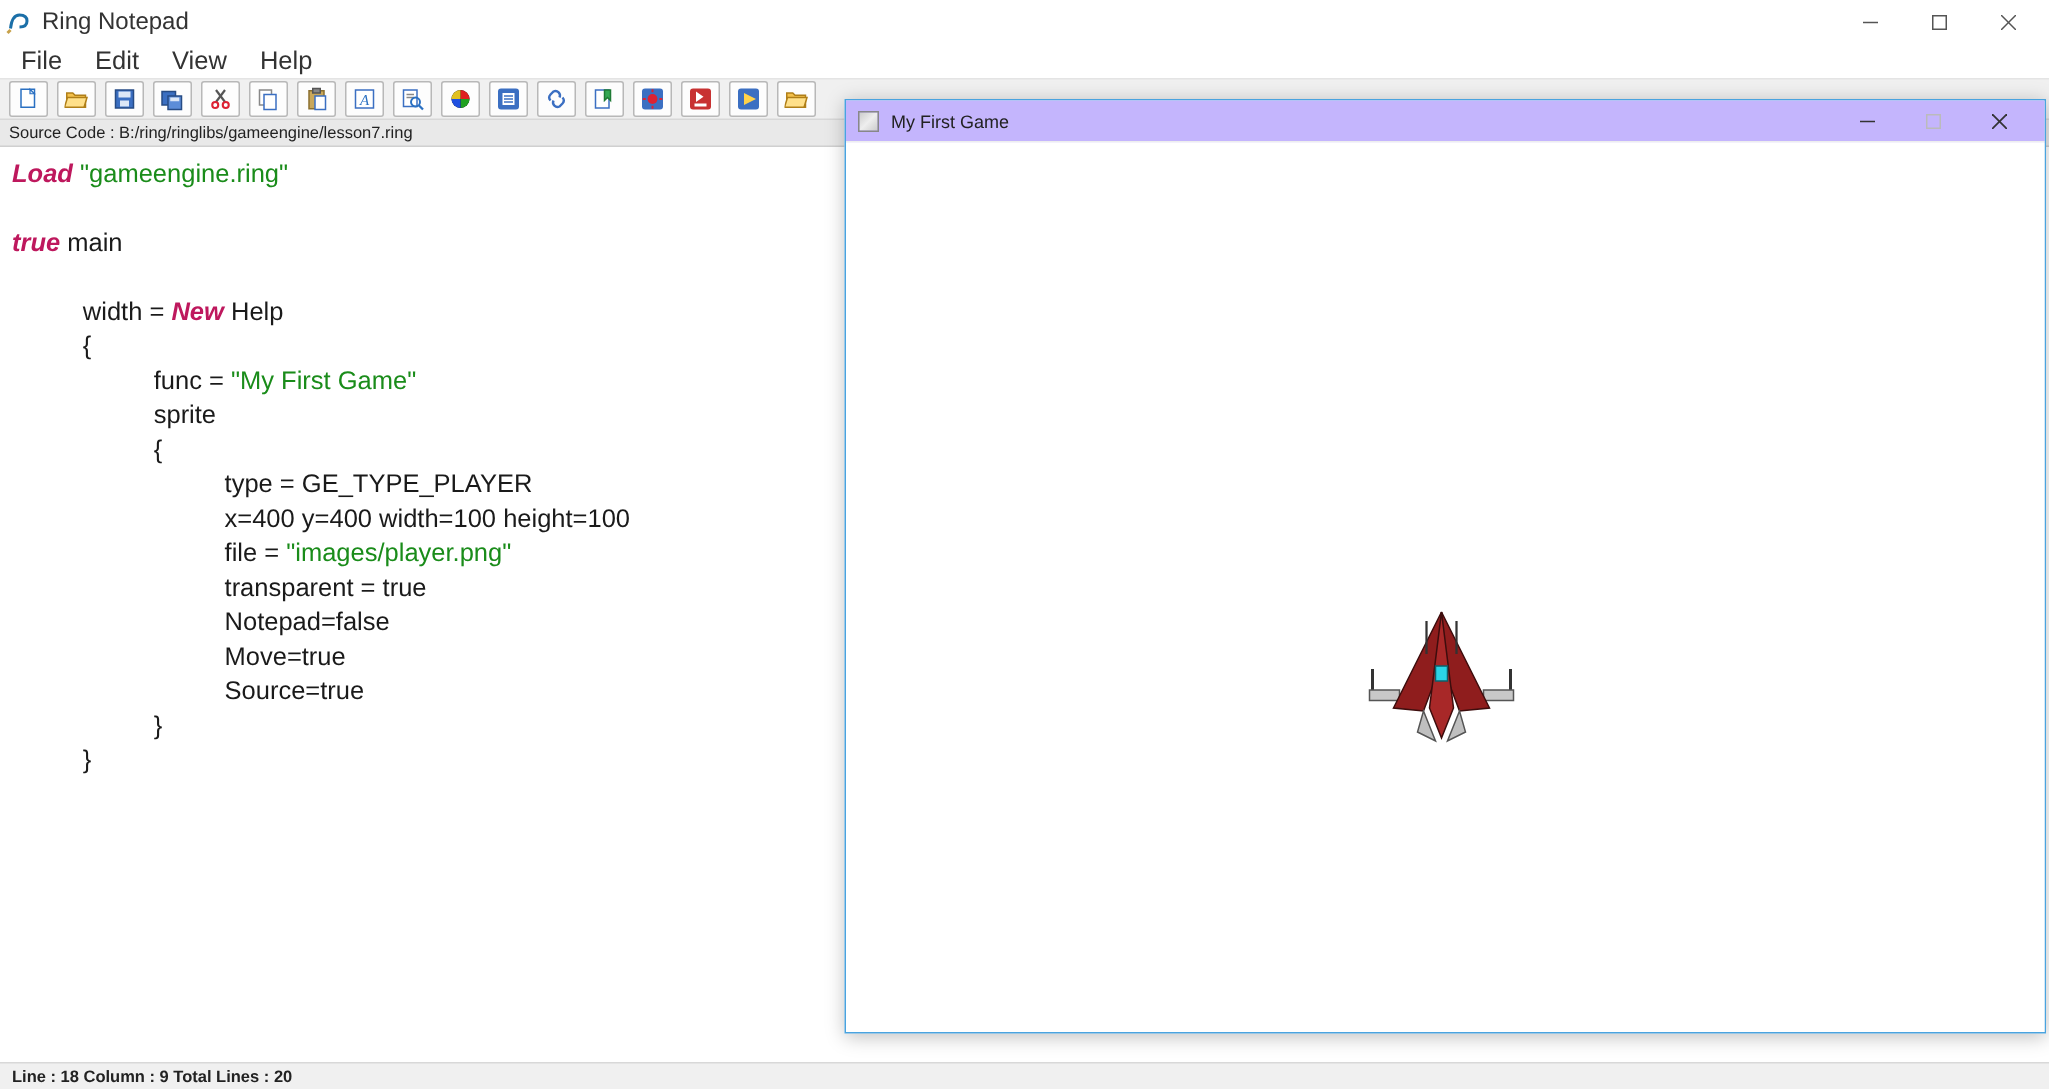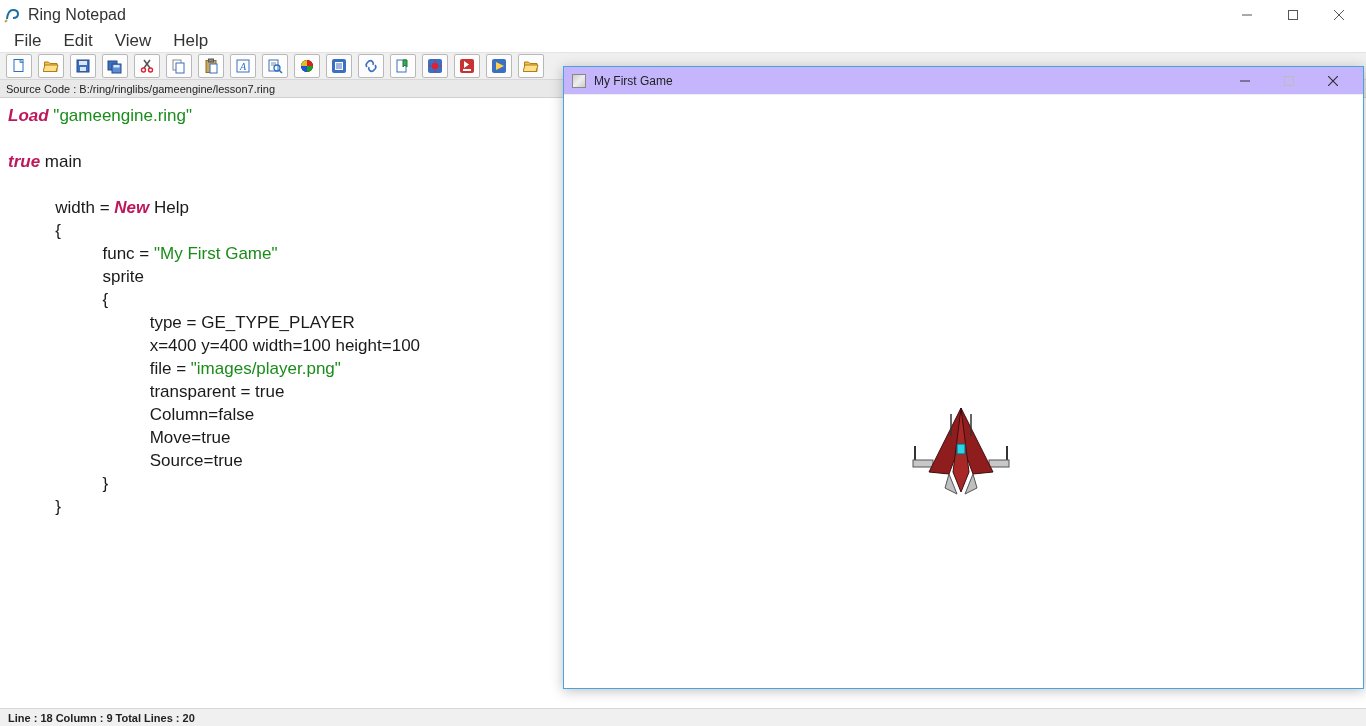--- a/index.html
+++ b/index.html
@@ -313,21 +313,21 @@
 
 <span>          width = </span><span class="kw">New</span><span> Help</span>
 <span>          {</span>
 <span>                    func = </span><span class="str">"My First Game"</span>
 <span>                    sprite</span>
 <span>                    {</span>
 <span>                              type = GE_TYPE_PLAYER</span>
 <span>                              x=400 y=400 width=100 height=100</span>
 <span>                              file = </span><span class="str">"images/player.png"</span>
 <span>                              transparent = true</span>
-<span>                              Column=false</span>
+<span>                              Notepad=false</span>
 <span>                              Move=true</span>
 <span>                              Source=true</span>
 <span>                    }</span>
 <span>          }</span></div>
 
 <div class="statusbar">
   <span>Line : 18 Column : 9 Total Lines : 20</span>
 </div>
 
 <div class="game-window">

